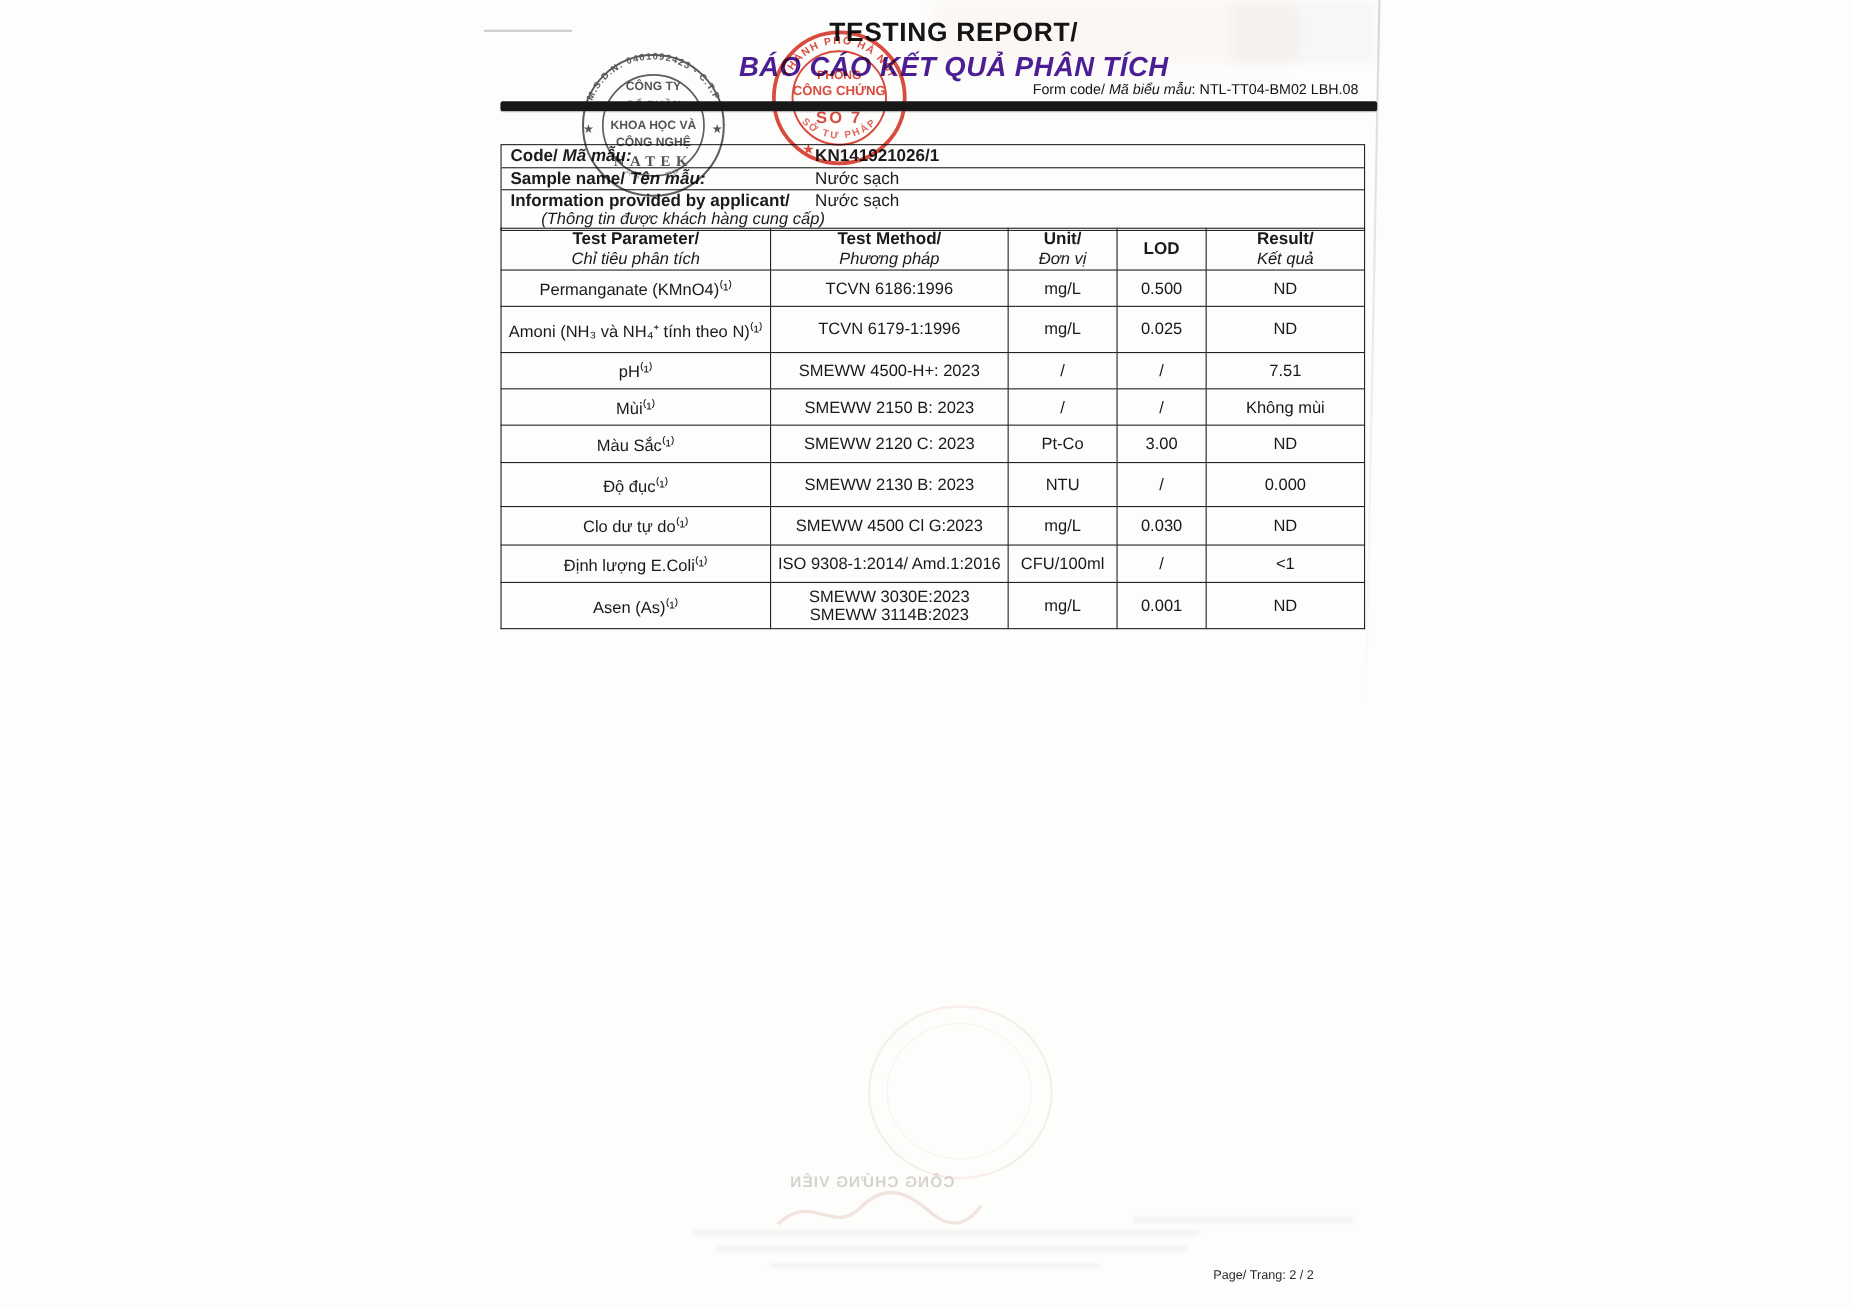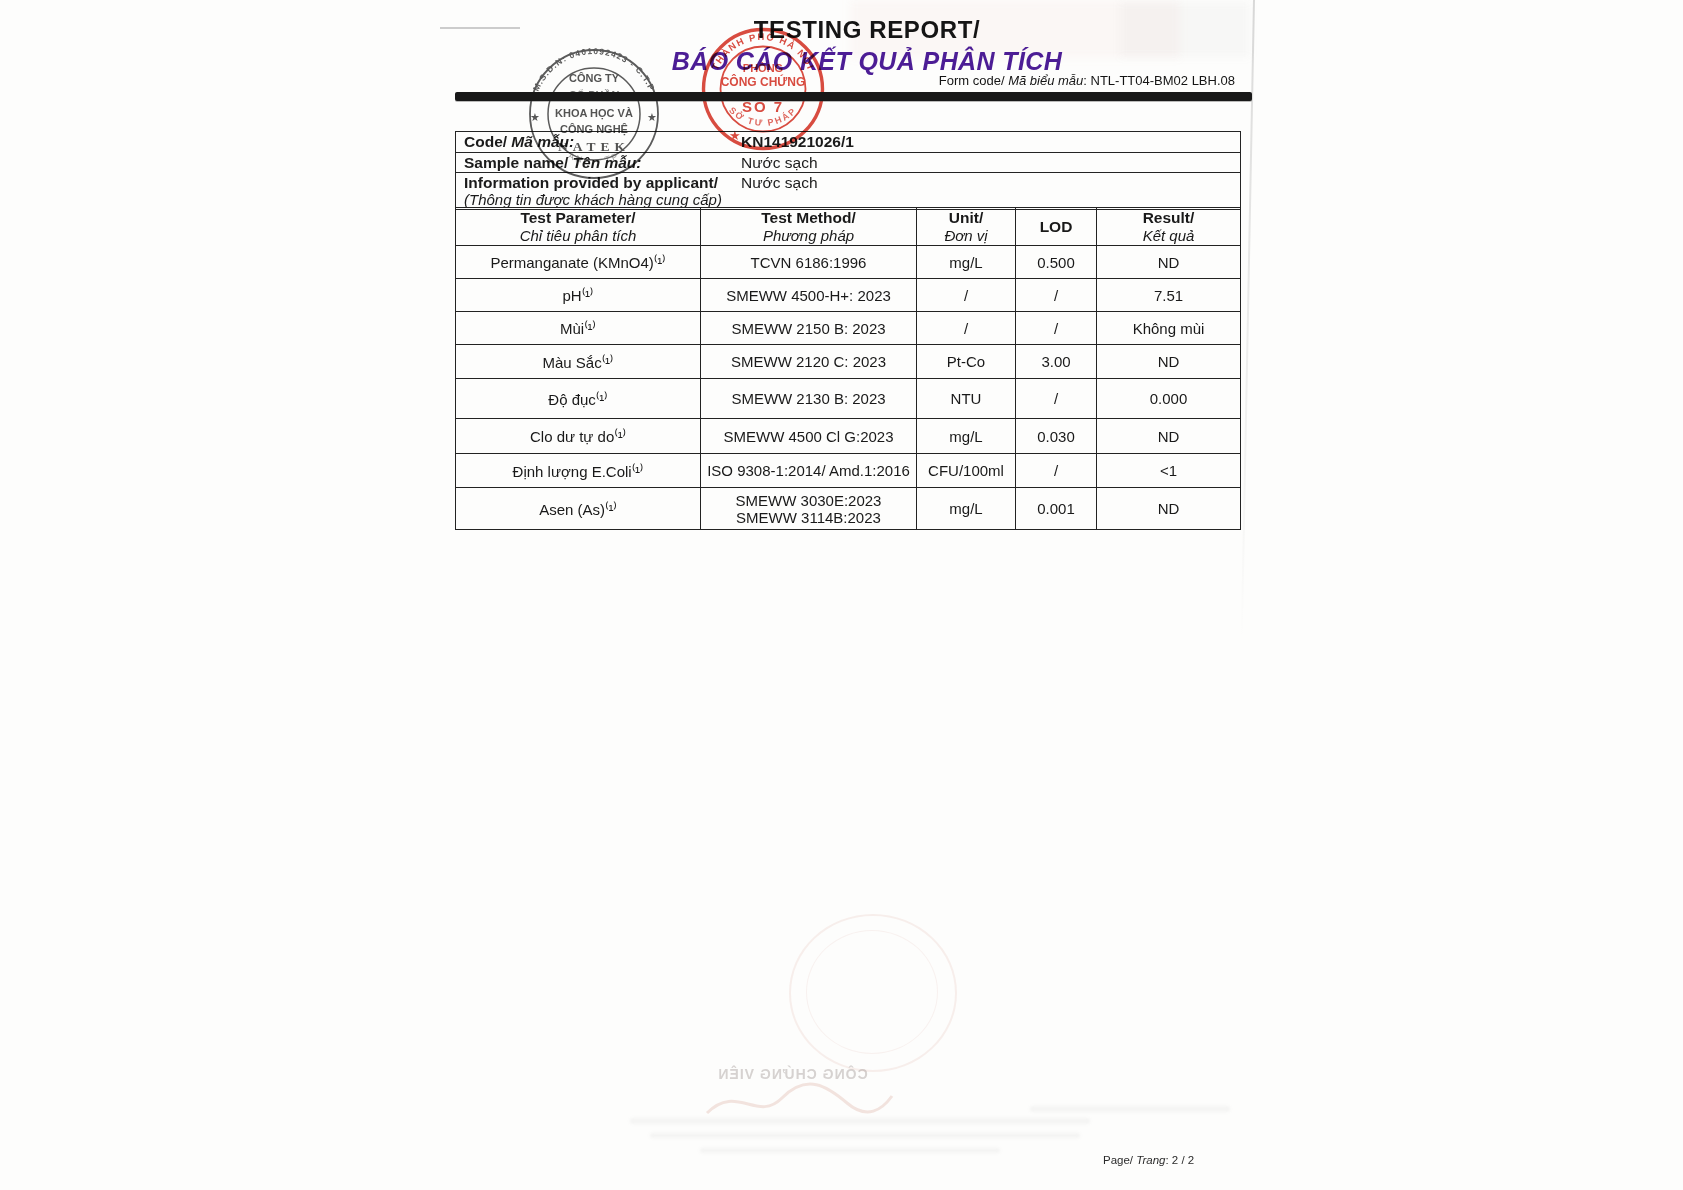--- a/index.html
+++ b/index.html
@@ -25,42 +25,42 @@
   .notary-svg { left:688px; top:14px; opacity:.9; }
 
   
   .infotable { left:455px; top:131px; width:786px; border:1.6px solid #242424;
                box-sizing:border-box; z-index:2; }
   .irow { position:relative; box-sizing:border-box; border-bottom:1.6px solid #242424; }
   .irow:last-child { border-bottom:none; }
   .irow.h1 { height:21px; } .irow.h2 { height:20px; } .irow.h3 { height:36px; }
   .ilabel { position:absolute; left:8px; top:0; font-weight:bold; font-size:15.5px; line-height:19px; white-space:nowrap;}
   .ilabel .vi { font-style:italic; }
-  .ilabel .vi2 { display:block; font-weight:normal; font-style:italic; font-size:15px; line-height:16px;}
+  .ilabel .vi2 { display:block; font-weight:normal; font-style:italic; font-size:15px; line-height:16px;margin-left:28px;}
   .ival { position:absolute; left:285px; top:0; font-size:15.5px; line-height:19px; }
   .ival.bold { font-weight:bold; }
 
   
   .rtable { left:455px; top:207px; border-collapse:collapse; table-layout:fixed; z-index:2; }
   .rtable td, .rtable th { border:1.6px solid #222; box-sizing:border-box;
         font-size:15px; color:#191919; padding:1px 6px; vertical-align:middle; background:transparent;}
   .rtable th { font-weight:normal; }
   .hdr-en { display:block; font-weight:bold; font-size:15.5px; line-height:18px; text-align:center;}
   .hdr-vi { display:block; font-style:italic; font-size:15px; line-height:17px; text-align:center;}
   .hdr-solo { display:block; font-weight:bold; font-size:15.5px; text-align:center;}
   .c-param { text-align:center; padding-left:10px; }
   .c-mid  { text-align:center; white-space:pre-line; line-height:17px;}
   tr.rh0 { height:38px;} tr.rh1 { height:33px;} tr.rh2 { height:42px;}
   tr.rh3 { height:33px;} tr.rh4 { height:33px;} tr.rh5 { height:34px;}
   tr.rh6 { height:40px;} tr.rh7 { height:35px;} tr.rh8 { height:34px;}
   tr.rh9 { height:33px;} tr.rh10 { height:42px;}
 
   
   .footer { left:1103px; top:1154px; font-size:11.5px; color:#2b2b2b; z-index:2;}
-  .footer .vi { font-style:italic; }
+  .footer .vi { }
 
   
   .edge-line { left:1253px; top:0; width:2px; height:640px; z-index:0;
       background:linear-gradient(rgba(90,90,90,.22), rgba(90,90,90,0));
       transform:rotate(1.1deg); transform-origin:top; }
   .ghost { z-index:0; }
   .ghost-circle { left:789px; top:914px; width:164px; height:154px; border-radius:50%;
       border:2.5px solid rgba(208,140,124,0.13); }
   .ghost-circle-in { left:806px; top:930px; width:130px; height:122px; border-radius:50%;
       border:1.5px solid rgba(208,140,124,0.10); }
@@ -190,20 +190,27 @@
           <span class="hdr-vi">Kết quả</span>
         </th>
   </tr>
   <tr class="rh1">
     <td class="c-param">Permanganate (KMnO4)⁽¹⁾</td>
     <td class="c-mid">TCVN 6186:1996</td>
     <td class="c-mid">mg/L</td>
     <td class="c-mid">0.500</td>
     <td class="c-mid">ND</td>
   </tr>
+  <tr class="rh2">
+    <td class="c-param">Amoni (NH₃ và NH₄⁺ tính theo N)⁽¹⁾</td>
+    <td class="c-mid">TCVN 6179-1:1996</td>
+    <td class="c-mid">mg/L</td>
+    <td class="c-mid">0.025</td>
+    <td class="c-mid">ND</td>
+  </tr>
   <tr class="rh3">
     <td class="c-param">pH⁽¹⁾</td>
     <td class="c-mid">SMEWW 4500-H+: 2023</td>
     <td class="c-mid">/</td>
     <td class="c-mid">/</td>
     <td class="c-mid">7.51</td>
   </tr>
   <tr class="rh4">
     <td class="c-param">Mùi⁽¹⁾</td>
     <td class="c-mid">SMEWW 2150 B: 2023</td>

